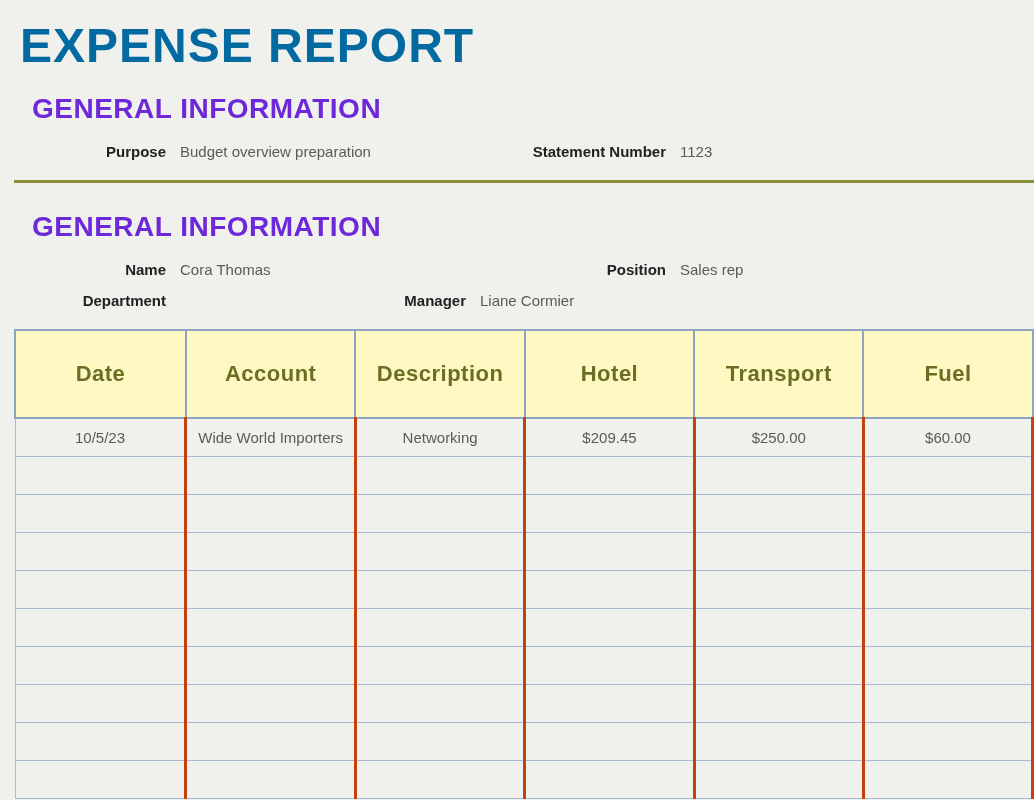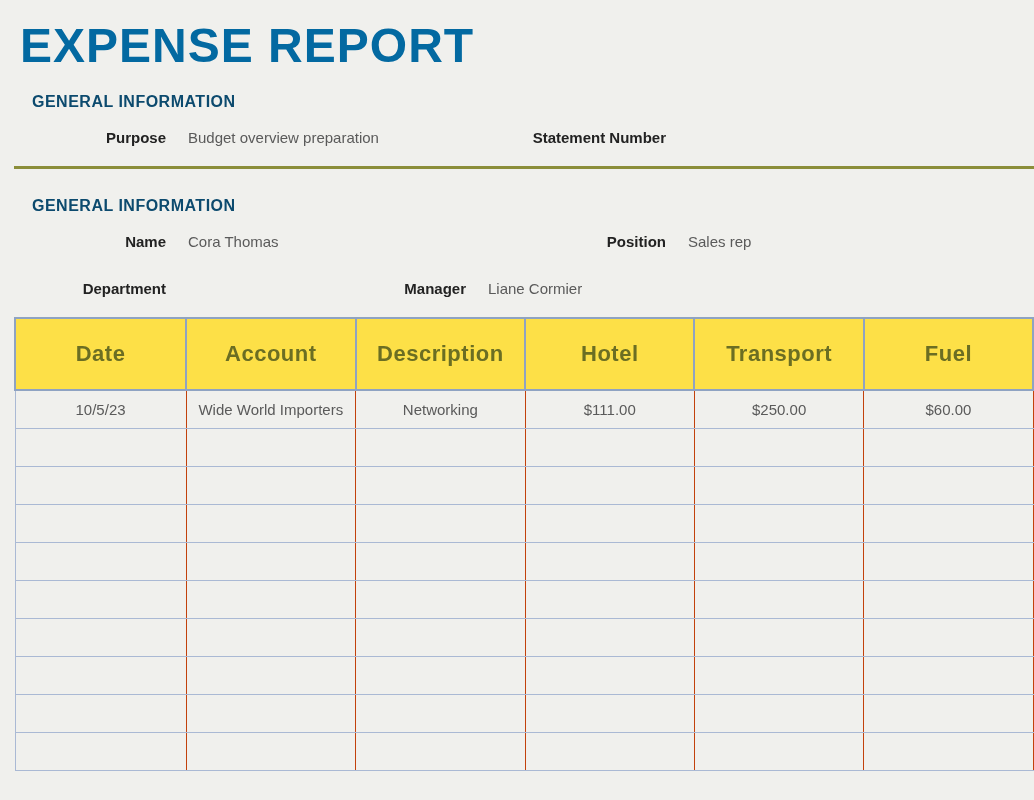--- a/index.html
+++ b/index.html
@@ -11,68 +11,67 @@
       overflow: hidden;
     }
     .page-title {
       color: #0369a1;
       font-size: 48px;
       font-weight: 900;
       letter-spacing: 1px;
       padding: 18px 0 8px 20px;
     }
     .section-heading {
-      color: #0c4a6e;
-      font-size: 16px;
+      color: #6d28d9;
+      font-size: 28px;
       font-weight: 900;
       letter-spacing: 0.5px;
       padding: 12px 0 18px 32px;
     }
     .info-grid {
       display: grid;
       grid-template-columns: 180px 300px 200px 200px;
-      row-gap: 30px;
+      row-gap: 14px;
       margin-bottom: 20px;
     }
     .info-label {
       font-weight: 700;
       color: #222;
       font-size: 15px;
       text-align: right;
       padding-right: 14px;
     }
     .info-value {
       color: #5a5a5a;
       font-size: 15px;
       text-align: left;
-      margin-left: 8px;
     }
     .divider {
       border: none;
       border-top: 3px solid #8b8e3a;
       margin: 12px 0 16px 14px;
     }
     .expense-table {
       width: 1020px;
       margin-left: 14px;
       border-collapse: collapse;
     }
     .expense-table th {
-      background: #fde047;
+      background: #fef9c3;
       color: #6b6e23;
       font-size: 22px;
       font-weight: 900;
       letter-spacing: 0.5px;
       border: 2px solid #8fa3c2;
-      height: 72px;
+      height: 88px;
       text-align: center;
     }
     .expense-table td {
       border-left: 1px solid #aab9d4;
-      border-right: 1px solid #c2410c;
+      border-right: 3px solid #c2410c;
       border-bottom: 1px solid #aab9d4;
       text-align: center;
       height: 38px;
       color: #5a5a5a;
       font-size: 15px;
     }
     .expense-table tbody tr:first-child td {
       border-top: 1px solid #aab9d4;
     }
     .expense-table th:first-child,
@@ -92,20 +91,21 @@
 <body>
 
 <h1 class="page-title">EXPENSE REPORT</h1>
 
 <h2 class="section-heading">GENERAL INFORMATION</h2>
 
 <div class="info-grid">
   <div class="info-label">Purpose</div>
   <div class="info-value">Budget overview preparation</div>
   <div class="info-label">Statement Number</div>
+  <div class="info-value">1123</div>
 </div>
 
 <hr class="divider">
 
 <h2 class="section-heading">GENERAL INFORMATION</h2>
 
 <div class="info-grid">
   <div class="info-label">Name</div>
   <div class="info-value">Cora Thomas</div>
   <div class="info-label">Position</div>
@@ -124,21 +124,21 @@
       <th>Hotel</th>
       <th>Transport</th>
       <th>Fuel</th>
     </tr>
   </thead>
   <tbody id="tbody">
       <tr>
         <td>10/5/23</td>
         <td>Wide World Importers</td>
         <td>Networking</td>
-        <td>$111.00</td>
+        <td>$209.45</td>
         <td>$250.00</td>
         <td>$60.00</td>
       </tr>
       <tr>
         <td></td>
         <td></td>
         <td></td>
         <td></td>
         <td></td>
         <td></td>

